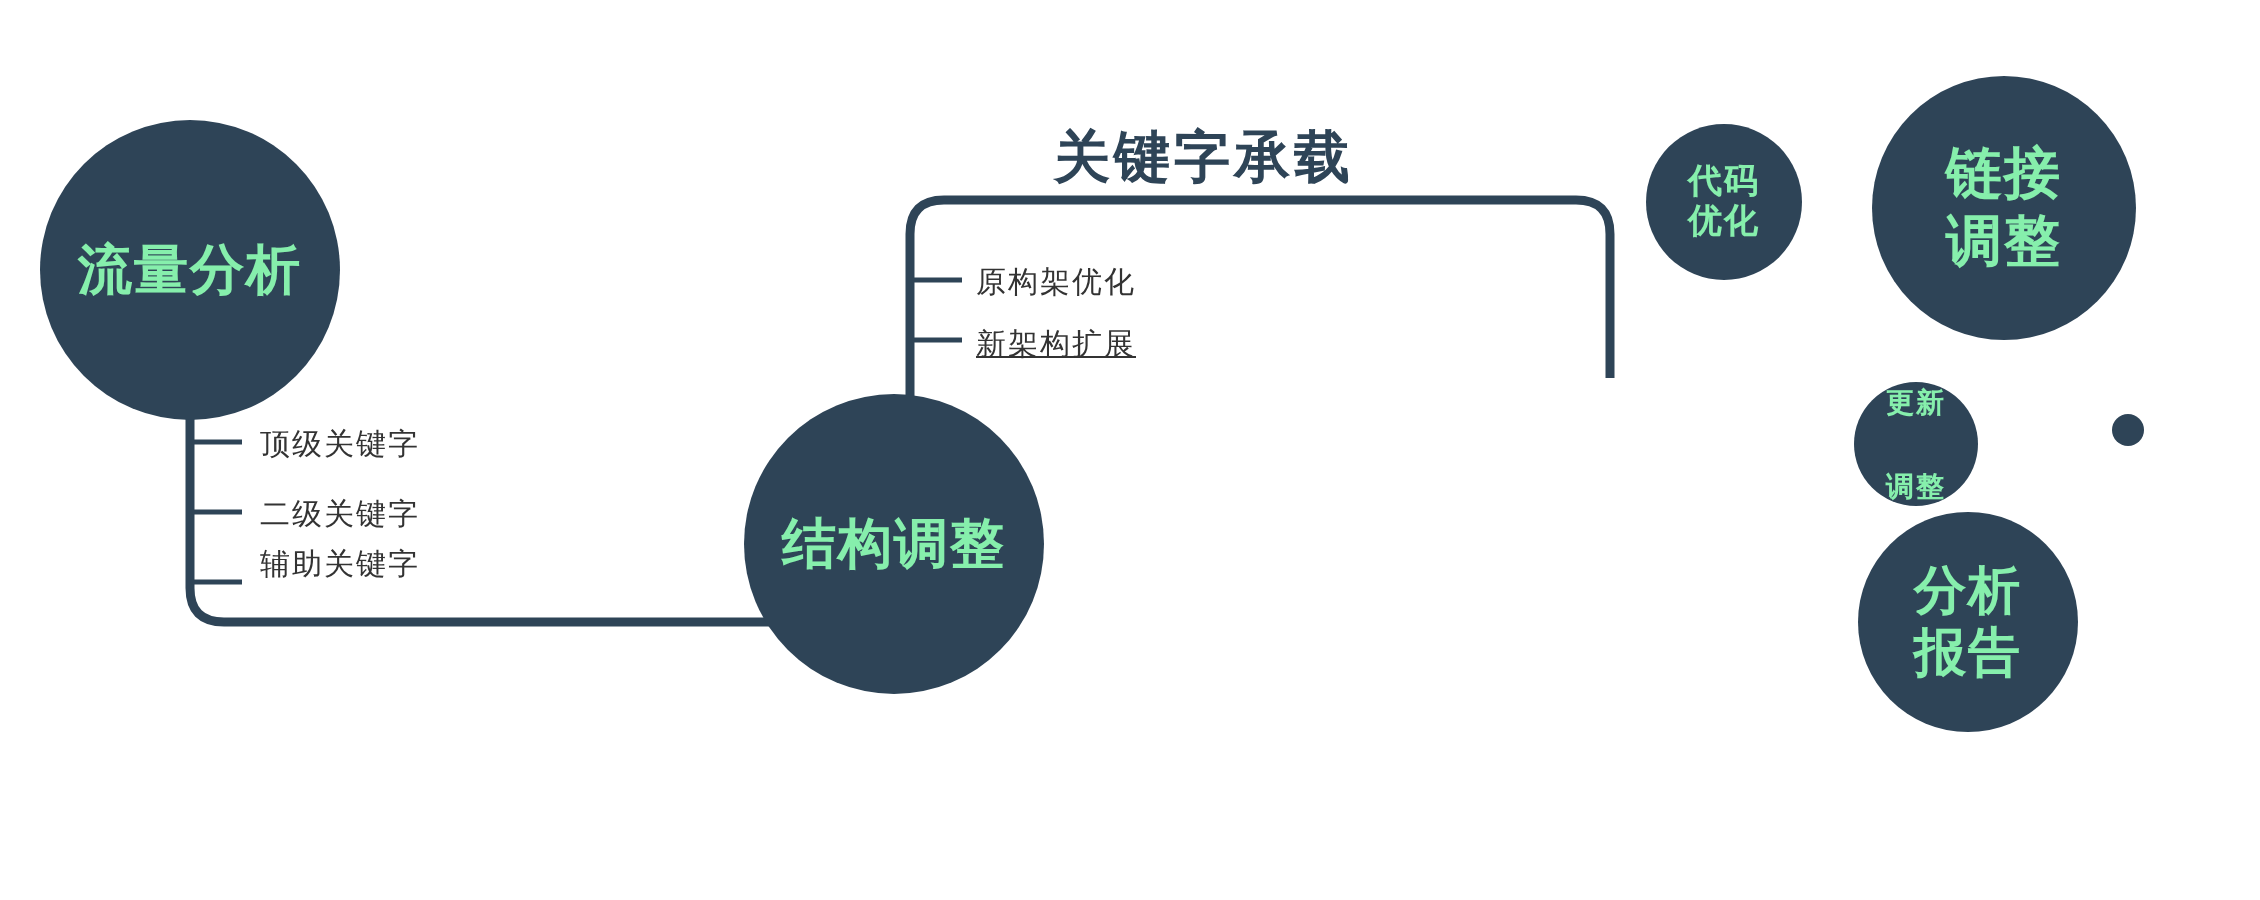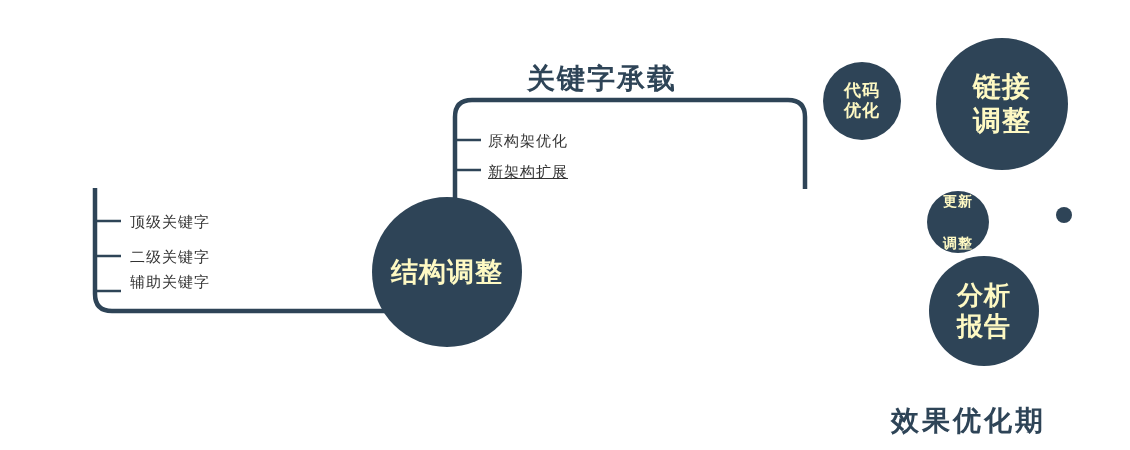--- a/index.html
+++ b/index.html
@@ -13,21 +13,21 @@
     width:1130px;height:450px;
     background:var(--bg);
     font-family:"Liberation Sans","DejaVu Sans",sans-serif;
     overflow:hidden;
   }
   svg.lines{position:absolute;left:0;top:0;width:1130px;height:450px;}
   .connector{stroke:var(--primary);stroke-width:4.5;fill:none;stroke-linecap:butt;}
   .tick{stroke:var(--primary);stroke-width:2.5;fill:none;}
   .circle{
     position:absolute;border-radius:50%;
-    background:var(--primary);color:#fef9c3;
+    background:var(--primary);color:#86efac;
     display:flex;flex-direction:column;align-items:center;justify-content:center;
     text-align:right;font-weight:600;letter-spacing:1px;line-height:1.2;
   }
   .node-traffic   {left:20px;  top:60px;  width:150px;height:150px;font-size:27px;}
   .node-structure {left:372px; top:197px; width:150px;height:150px;font-size:27px;}
   .node-tracking  {left:768px; top:186px; width:100px;height:100px;font-size:25px;}
   .node-code      {left:823px; top:62px;  width:78px; height:78px; font-size:17px;}
   .node-link      {left:936px; top:38px;  width:132px;height:132px;font-size:28px;}
   .node-update    {left:927px; top:191px; width:62px; height:62px; font-size:14px;gap:25px;}
   .node-dot       {left:1056px;top:207px; width:16px; height:16px;}
@@ -57,20 +57,23 @@
   <svg class="lines" viewBox="0 0 1130 450">
     <path class="connector" d="M 95 188 L 95 294 Q 95 311 112 311 L 386 311"></path>
     <path class="tick" d="M 95 221 L 121 221"></path>
     <path class="tick" d="M 95 256 L 121 256"></path>
     <path class="tick" d="M 95 291 L 121 291"></path>
     <path class="connector" d="M 455 199 L 455 117 Q 455 100 472 100 L 788 100 Q 805 100 805 117 L 805 189"></path>
     <path class="tick" d="M 455 140 L 481 140"></path>
     <path class="tick" d="M 455 170 L 481 170"></path>
   </svg>
 
+  <div class="circle node-traffic">
+    <span>流量分析</span>
+  </div>
 
   <div class="circle node-structure">
     <span>结构调整</span>
   </div>
 
 
   <div class="circle node-code">
     <span>代码</span>
     <span>优化</span>
   </div>
@@ -86,21 +89,20 @@
   </div>
 
   <div class="circle node-dot"></div>
 
   <div class="circle node-report">
     <span>分析</span>
     <span>报告</span>
   </div>
 
   <div class="edge-label lbl-keyword-carry">关键字承载</div>
-  <div class="edge-label lbl-effect">效果优化期</div>
 
   <div class="branch-label br-t0">顶级关键字</div>
   <div class="branch-label br-t1">二级关键字</div>
   <div class="branch-label br-t2">辅助关键字</div>
   <div class="branch-label br-s0">原构架优化</div>
   <div class="branch-label br-s1">新架构扩展</div>
 
 </div>
 
 </body></html>

